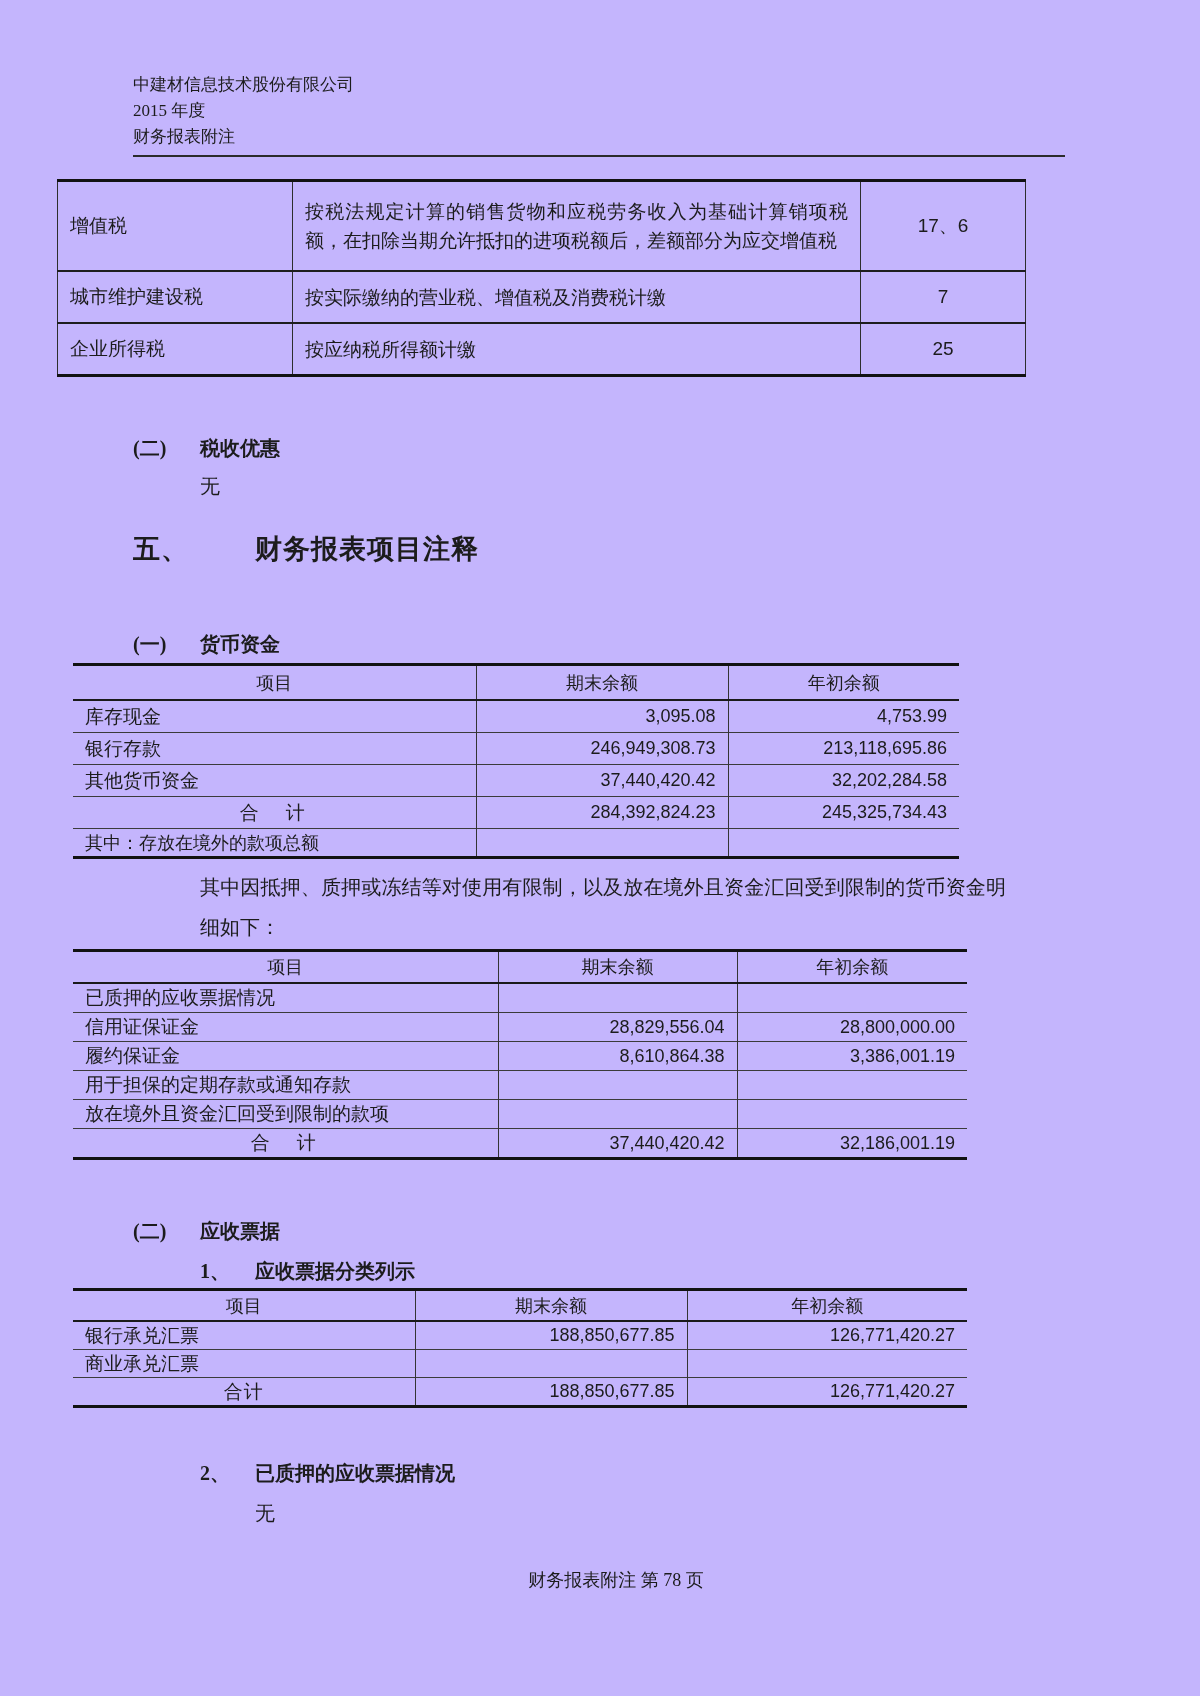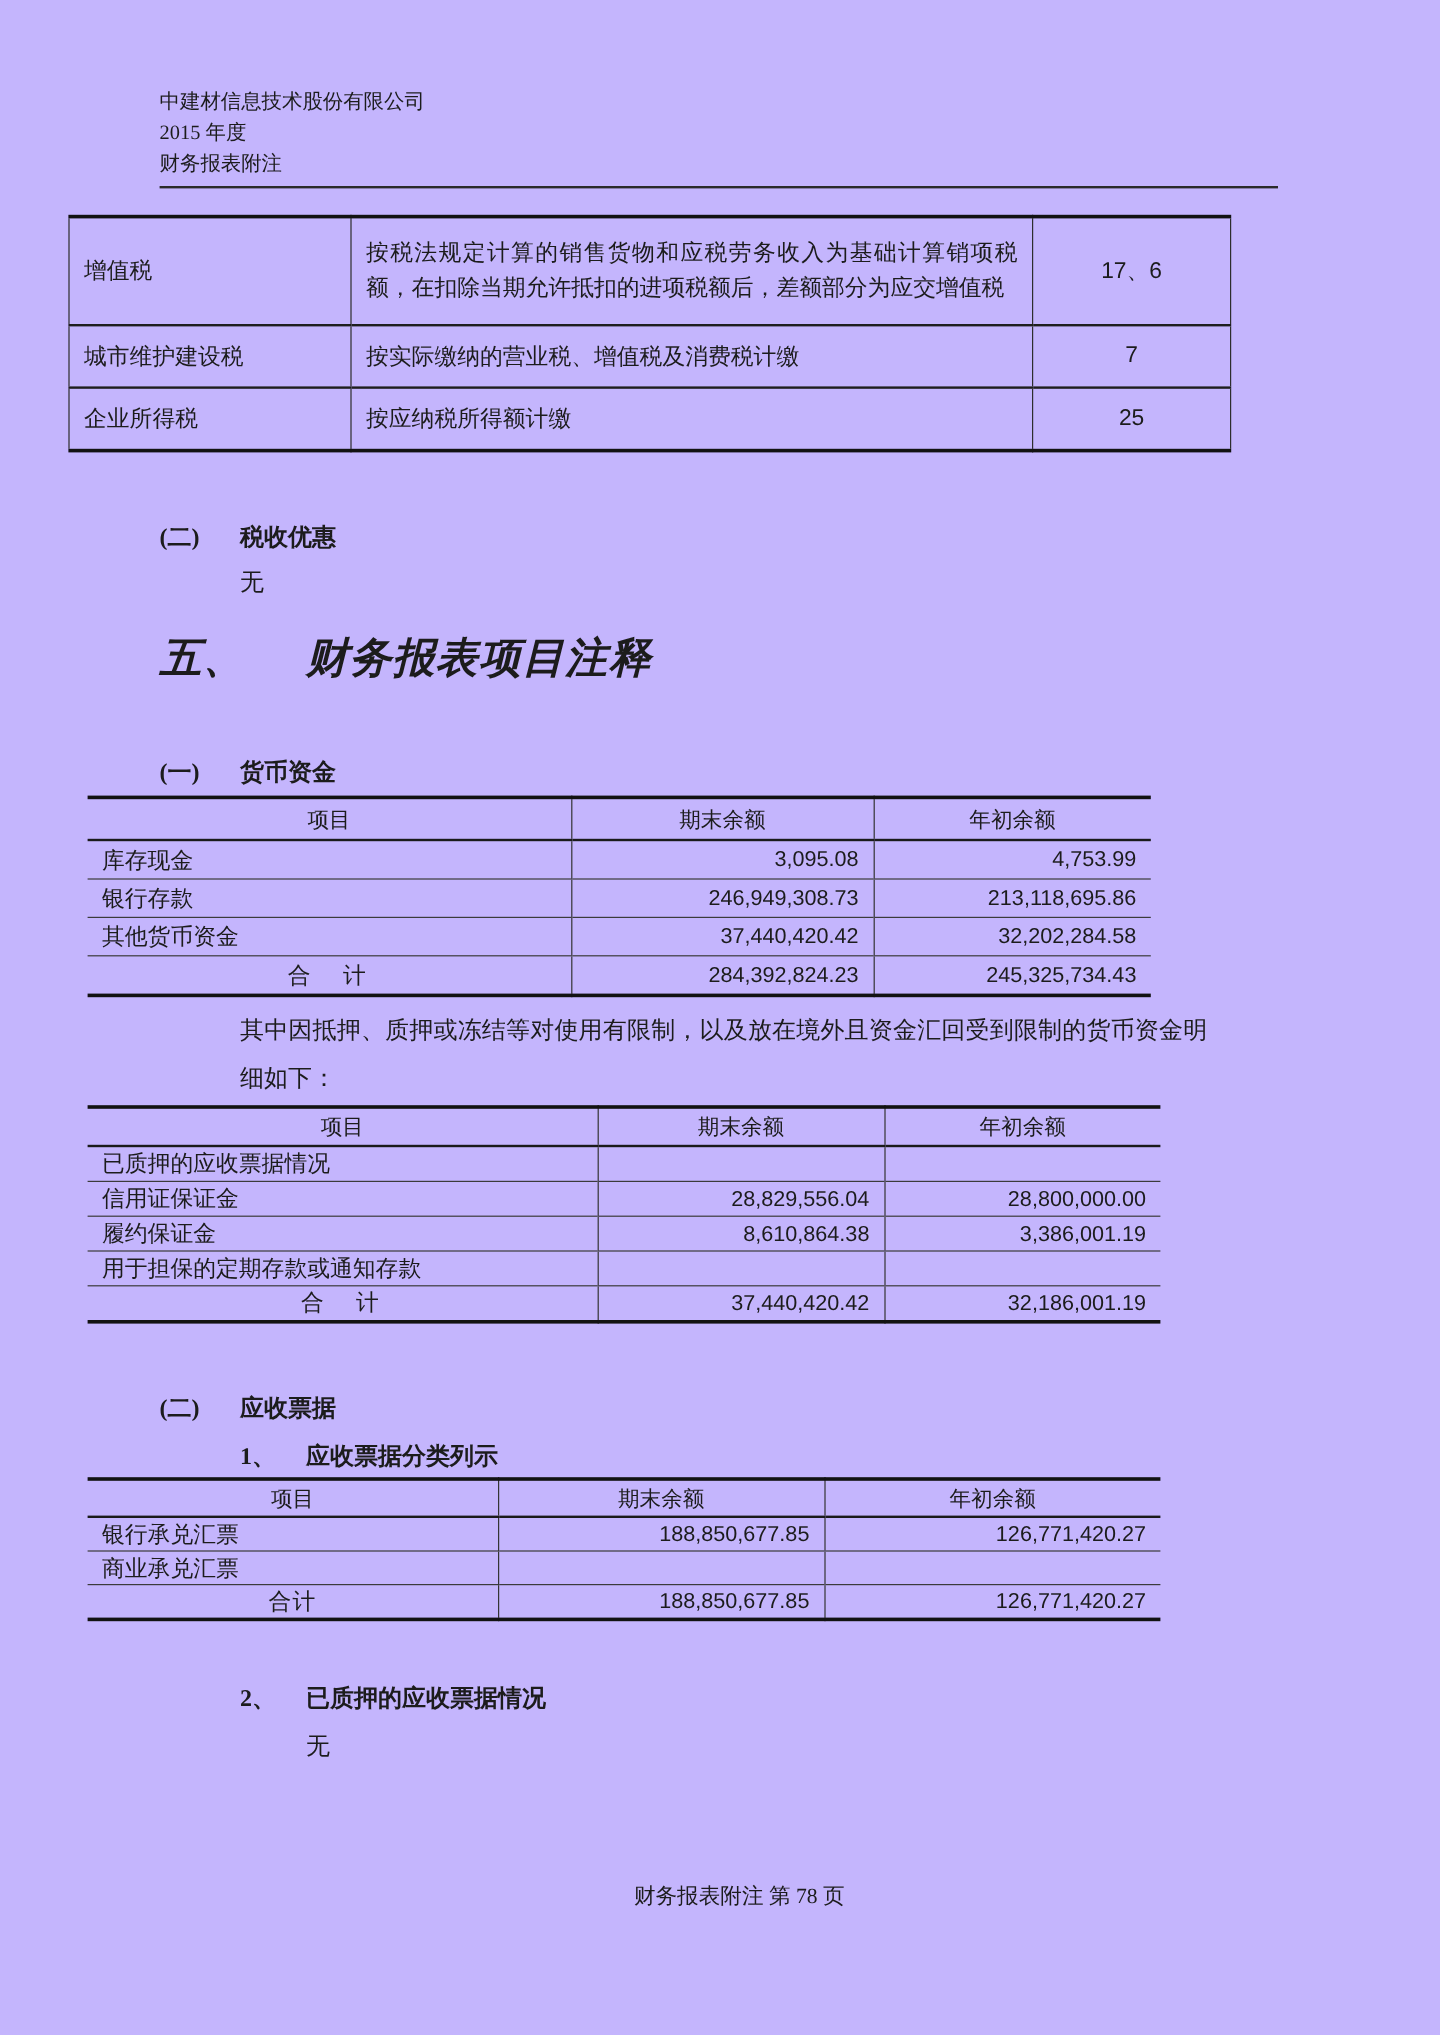--- a/index.html
+++ b/index.html
@@ -41,21 +41,21 @@
   .tax .trate{
     width:140px;text-align:center;
     font-family:"Liberation Sans","DejaVu Sans",sans-serif;font-size:19px;border-radius:21px;
   }
   .tax .row1 td{height:76px;}
   .tax .row2 td,.tax .row3 td{height:38px;}
   
   .sec{margin:58px 0 0 133px;font-weight:bold;font-size:20px;line-height:26px;}
   .sec .secnum{display:inline-block;width:67px;}
   .plain{margin:12px 0 0 200px;font-size:20px;line-height:26px;}
-  .chapter{margin:26px 0 0 133px;font-size:35px;font-weight:bold;line-height:48px;letter-spacing:1px;font-style:italic;}
+  .chapter{margin:26px 0 0 133px;font-size:27px;font-weight:bold;line-height:48px;letter-spacing:1px;}
   .chapter .chnum{display:inline-block;width:122px;}
   .sec-money{margin-top:58px;}
   .subsec{margin:14px 0 0 200px;font-weight:bold;font-size:20px;line-height:26px;}
   .subsec .subnum{display:inline-block;width:55px;}
   .sub2{margin-top:52px;}
   .plain2{margin-left:255px;margin-top:14px;}
   
   .fin{
     margin-left:73px;
     border-top:3px solid #121212;
@@ -186,20 +186,25 @@
       <tr>
         <td class="lbl">其他货币资金</td>
         <td class="num">37,440,420.42</td>
         <td class="num">32,202,284.58</td>
       </tr>
       <tr>
         <td class="total-lbl">合　计</td>
         <td class="num">284,392,824.23</td>
         <td class="num">245,325,734.43</td>
       </tr>
+      <tr class="noterow">
+        <td class="lbl">其中：存放在境外的款项总额</td>
+        <td class="num"></td>
+        <td class="num"></td>
+      </tr>
     </tbody>
   </table>
 
   <div class="para">其中因抵押、质押或冻结等对使用有限制，以及放在境外且资金汇回受到限制的货币资金明细如下：</div>
 
   <table class="fin fin-restricted">
     <colgroup>
         <col class="c1">
         <col class="c2">
         <col class="c3">
@@ -226,20 +231,25 @@
         <td class="lbl">履约保证金</td>
         <td class="num">8,610,864.38</td>
         <td class="num">3,386,001.19</td>
       </tr>
       <tr>
         <td class="lbl">用于担保的定期存款或通知存款</td>
         <td class="num"></td>
         <td class="num"></td>
       </tr>
       <tr>
+        <td class="lbl">放在境外且资金汇回受到限制的款项</td>
+        <td class="num"></td>
+        <td class="num"></td>
+      </tr>
+      <tr>
         <td class="total-lbl">合　计</td>
         <td class="num">37,440,420.42</td>
         <td class="num">32,186,001.19</td>
       </tr>
     </tbody>
   </table>
 
   <div class="sec">
     <span class="secnum">(二)</span><span>应收票据</span>
   </div>

